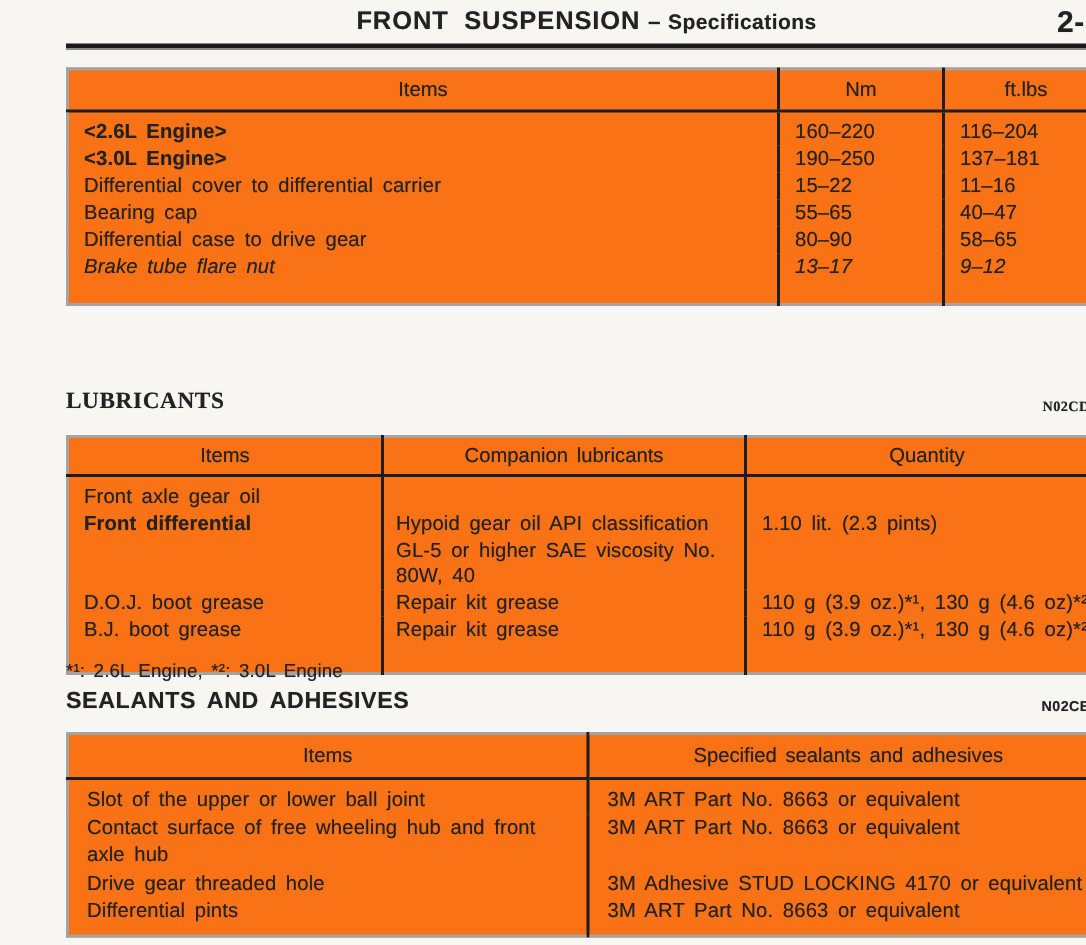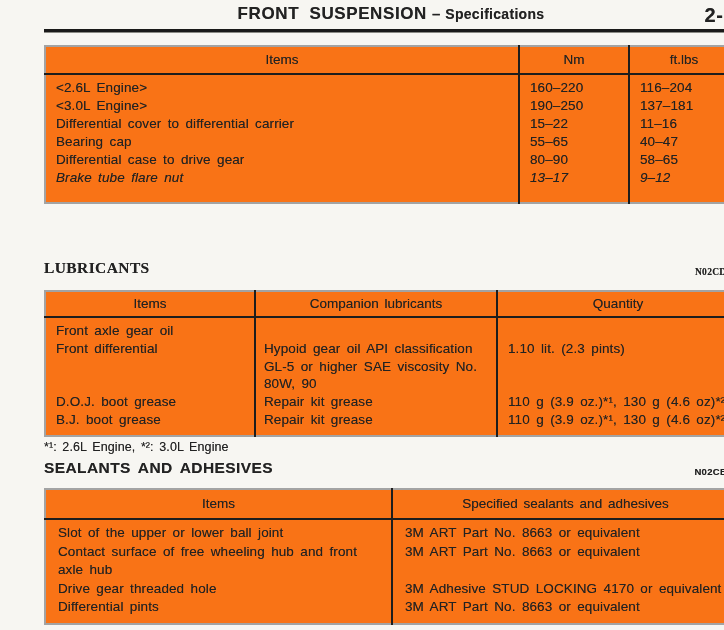--- a/index.html
+++ b/index.html
@@ -25,39 +25,39 @@
   .header-rule { top: 29px; height: 4px; background: #1a1a1a; border-bottom: 1px solid #8a8a84; }
 
   
   table.spec { border-collapse: collapse; table-layout: fixed; width: 694px; background: #f97316; border: 2px solid #a3a3a3; }
   table.spec th {
     font-weight: normal; font-size: 13.5px; text-align: center;
     border-bottom: 2px solid #1d1d1d; padding: 5px 0 6px; word-spacing: 2px;
   }
   table.spec td { font-size: 13.5px; vertical-align: top; padding: 0 10px; word-spacing: 2.5px; letter-spacing: 0.1px; }
   .colb { border-left: 2px solid #1d1d1d; }
-  td.indent { padding-left: 26px; }
+  td.indent { padding-left: 26px; font-weight: bold; }
 
   #t1 { top: 45px; }
   #t1 td { line-height: 18px; }
   #t1 tbody tr:first-child td { padding-top: 4px; }
   #t1 tbody tr:last-child td { padding-bottom: 15px; font-style: italic; }
 
   .section-head { display: flex; justify-content: space-between; align-items: flex-end; }
   .section-title { font-size: 15.5px; font-weight: bold; letter-spacing: 0.4px; word-spacing: 3px; }
   .section-code { font-size: 9.5px; font-weight: bold; padding-right: 8px; letter-spacing: 0.3px; }
   #lub-head { top: 259px; font-family: Liberation Serif, serif; }
   #seal-head { top: 459px; }
 
   #t2 { top: 290px; }
   #t2 th { padding: 4px 0 5px; }
   #t2 td { line-height: 18px; }
   #t2 td.wrap { line-height: 17.5px; padding: 0 8px; }
   #t2 tbody tr:first-child td { padding-top: 4px; }
-  #t2 tbody tr:last-child td { padding-bottom: 6px; }
+  #t2 tbody tr:last-child td { padding-bottom: 19px; }
 
   #footnote { top: 440px; font-size: 12.5px; word-spacing: 2px; letter-spacing: 0.1px; }
 
   #t3 { top: 488px; }
   #t3 th { padding: 6px 0 7px; }
   #t3 td { line-height: 18.5px; padding: 0 10px 0 12px; }
   #t3 tbody tr:first-child td { padding-top: 4px; }
   #t3 tbody tr:last-child td { padding-bottom: 6px; }
 </style>
 </head>
@@ -137,21 +137,21 @@
     </tr>
   </thead>
   <tbody>
     <tr>
       <td>Front axle gear oil</td>
       <td class="colb wrap"></td>
       <td class="colb"></td>
     </tr>
     <tr>
       <td class="indent">Front differential</td>
-      <td class="colb wrap">Hypoid gear oil API classification GL-5 or higher SAE viscosity No. 80W, 90</td>
+      <td class="colb wrap">Hypoid gear oil API classification GL-5 or higher SAE viscosity No. 80W, 40</td>
       <td class="colb">1.10 lit. (2.3 pints)</td>
     </tr>
     <tr>
       <td>D.O.J. boot grease</td>
       <td class="colb wrap">Repair kit grease</td>
       <td class="colb">110 g (3.9 oz.)*¹, 130 g (4.6 oz)*²</td>
     </tr>
     <tr>
       <td>B.J. boot grease</td>
       <td class="colb wrap">Repair kit grease</td>

